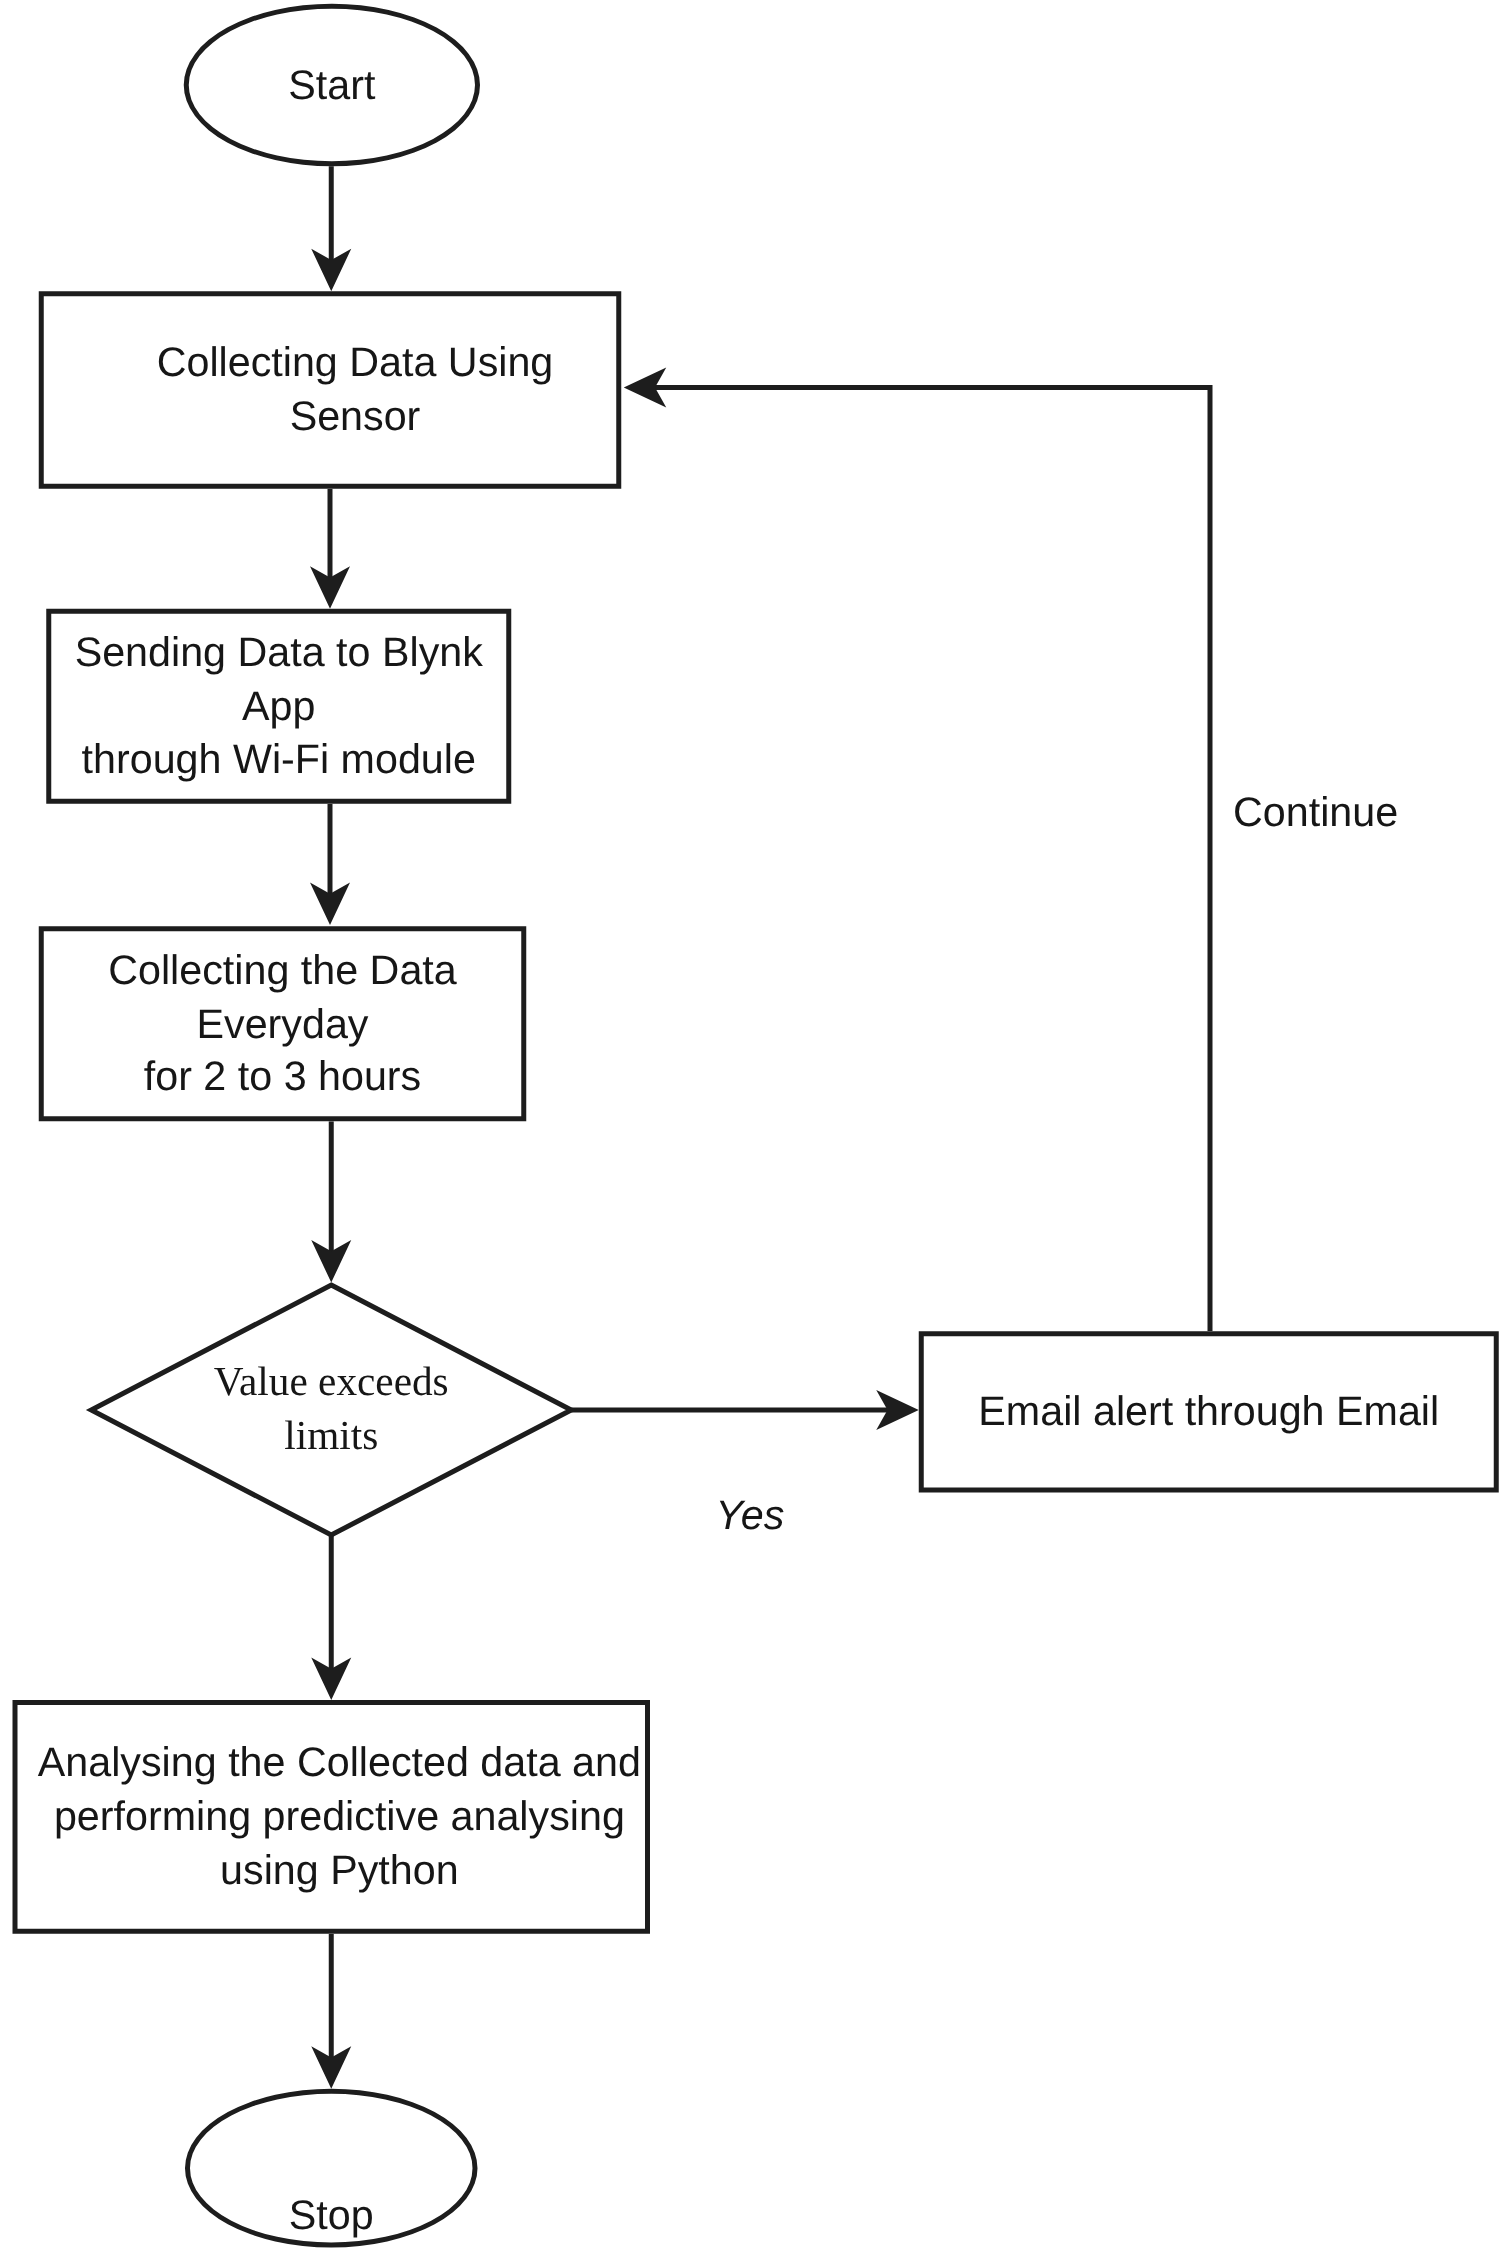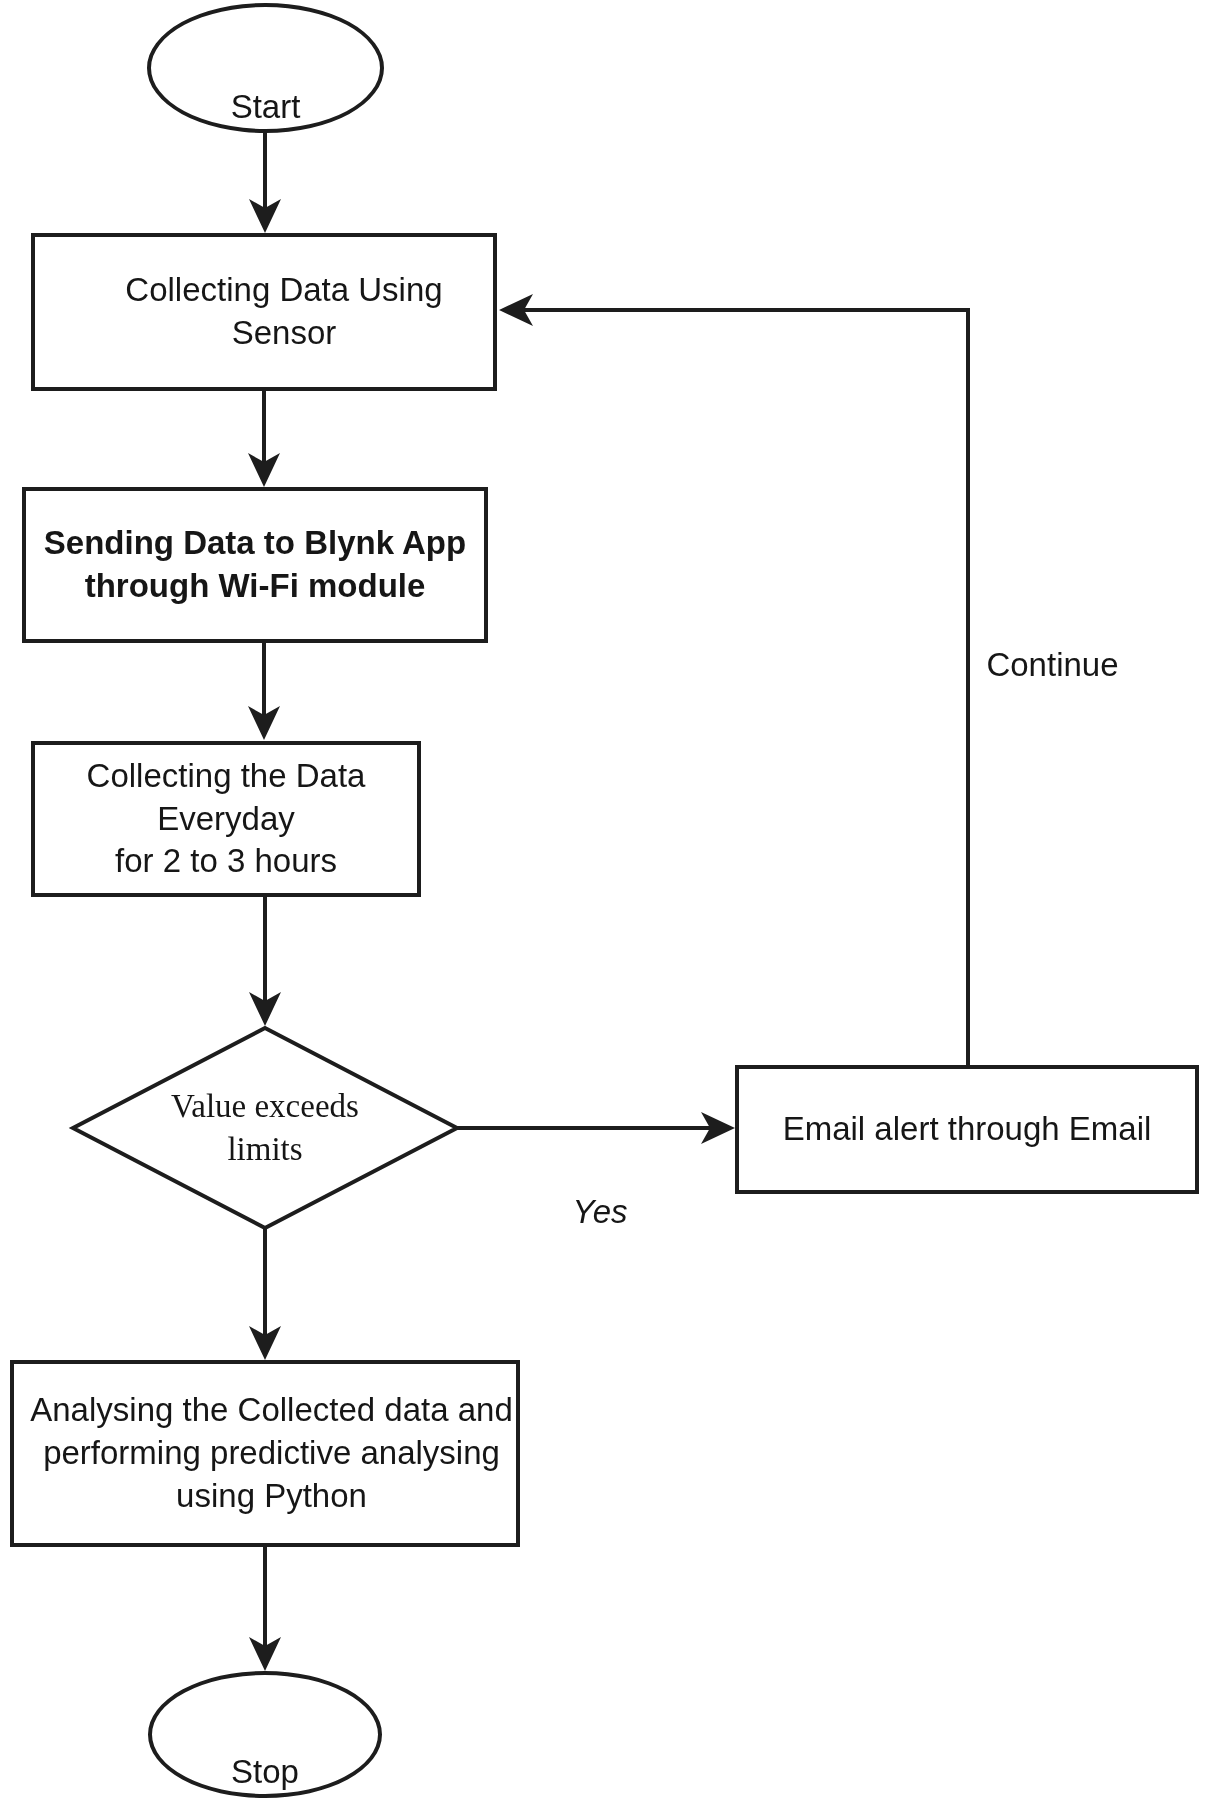--- a/index.html
+++ b/index.html
@@ -56,25 +56,25 @@
     z-index: 2;
   }
   .edge-label {
     position: absolute;
     font-size: 33px;
     line-height: 1.2;
     text-align: center;
     z-index: 2;
   }
   .lbl-yes      { left: 550px; top: 1192px; width: 100px; font-style: italic; }
-  .lbl-continue { left: 985px; top: 645px;  width: 135px; }
+  .lbl-continue { left: 985px; top: 630px;  width: 135px; }
 
-  .node-start   { left: 147px; top: 3px;    width: 237px; height: 130px; align-items: flex-end; }
+  .node-start   { left: 147px; top: 3px;    width: 237px; height: 130px; }
   .node-box1    { left: 31px;  top: 233px;  width: 466px; height: 158px; padding-left: 40px; }
-  .node-box2    { left: 22px;  top: 487px;  width: 466px; height: 156px; font-weight: bold; }
+  .node-box2    { left: 37px;  top: 487px;  width: 372px; height: 156px; }
   .node-box3    { left: 31px;  top: 741px;  width: 390px; height: 156px; }
   .node-diamond { left: 115px; top: 1058px; width: 300px; height: 140px; font-family: Liberation Serif, serif; }
   .node-email   { left: 735px; top: 1065px; width: 464px; height: 129px; }
   .node-analyse { left: 10px;  top: 1360px; width: 510px; height: 187px; padding-left: 13px; }
   .node-stop    { left: 148px; top: 1671px; width: 234px; height: 127px; align-items: flex-end; }
 </style>
 </head>
 <body>
 
 <div class="canvas">

